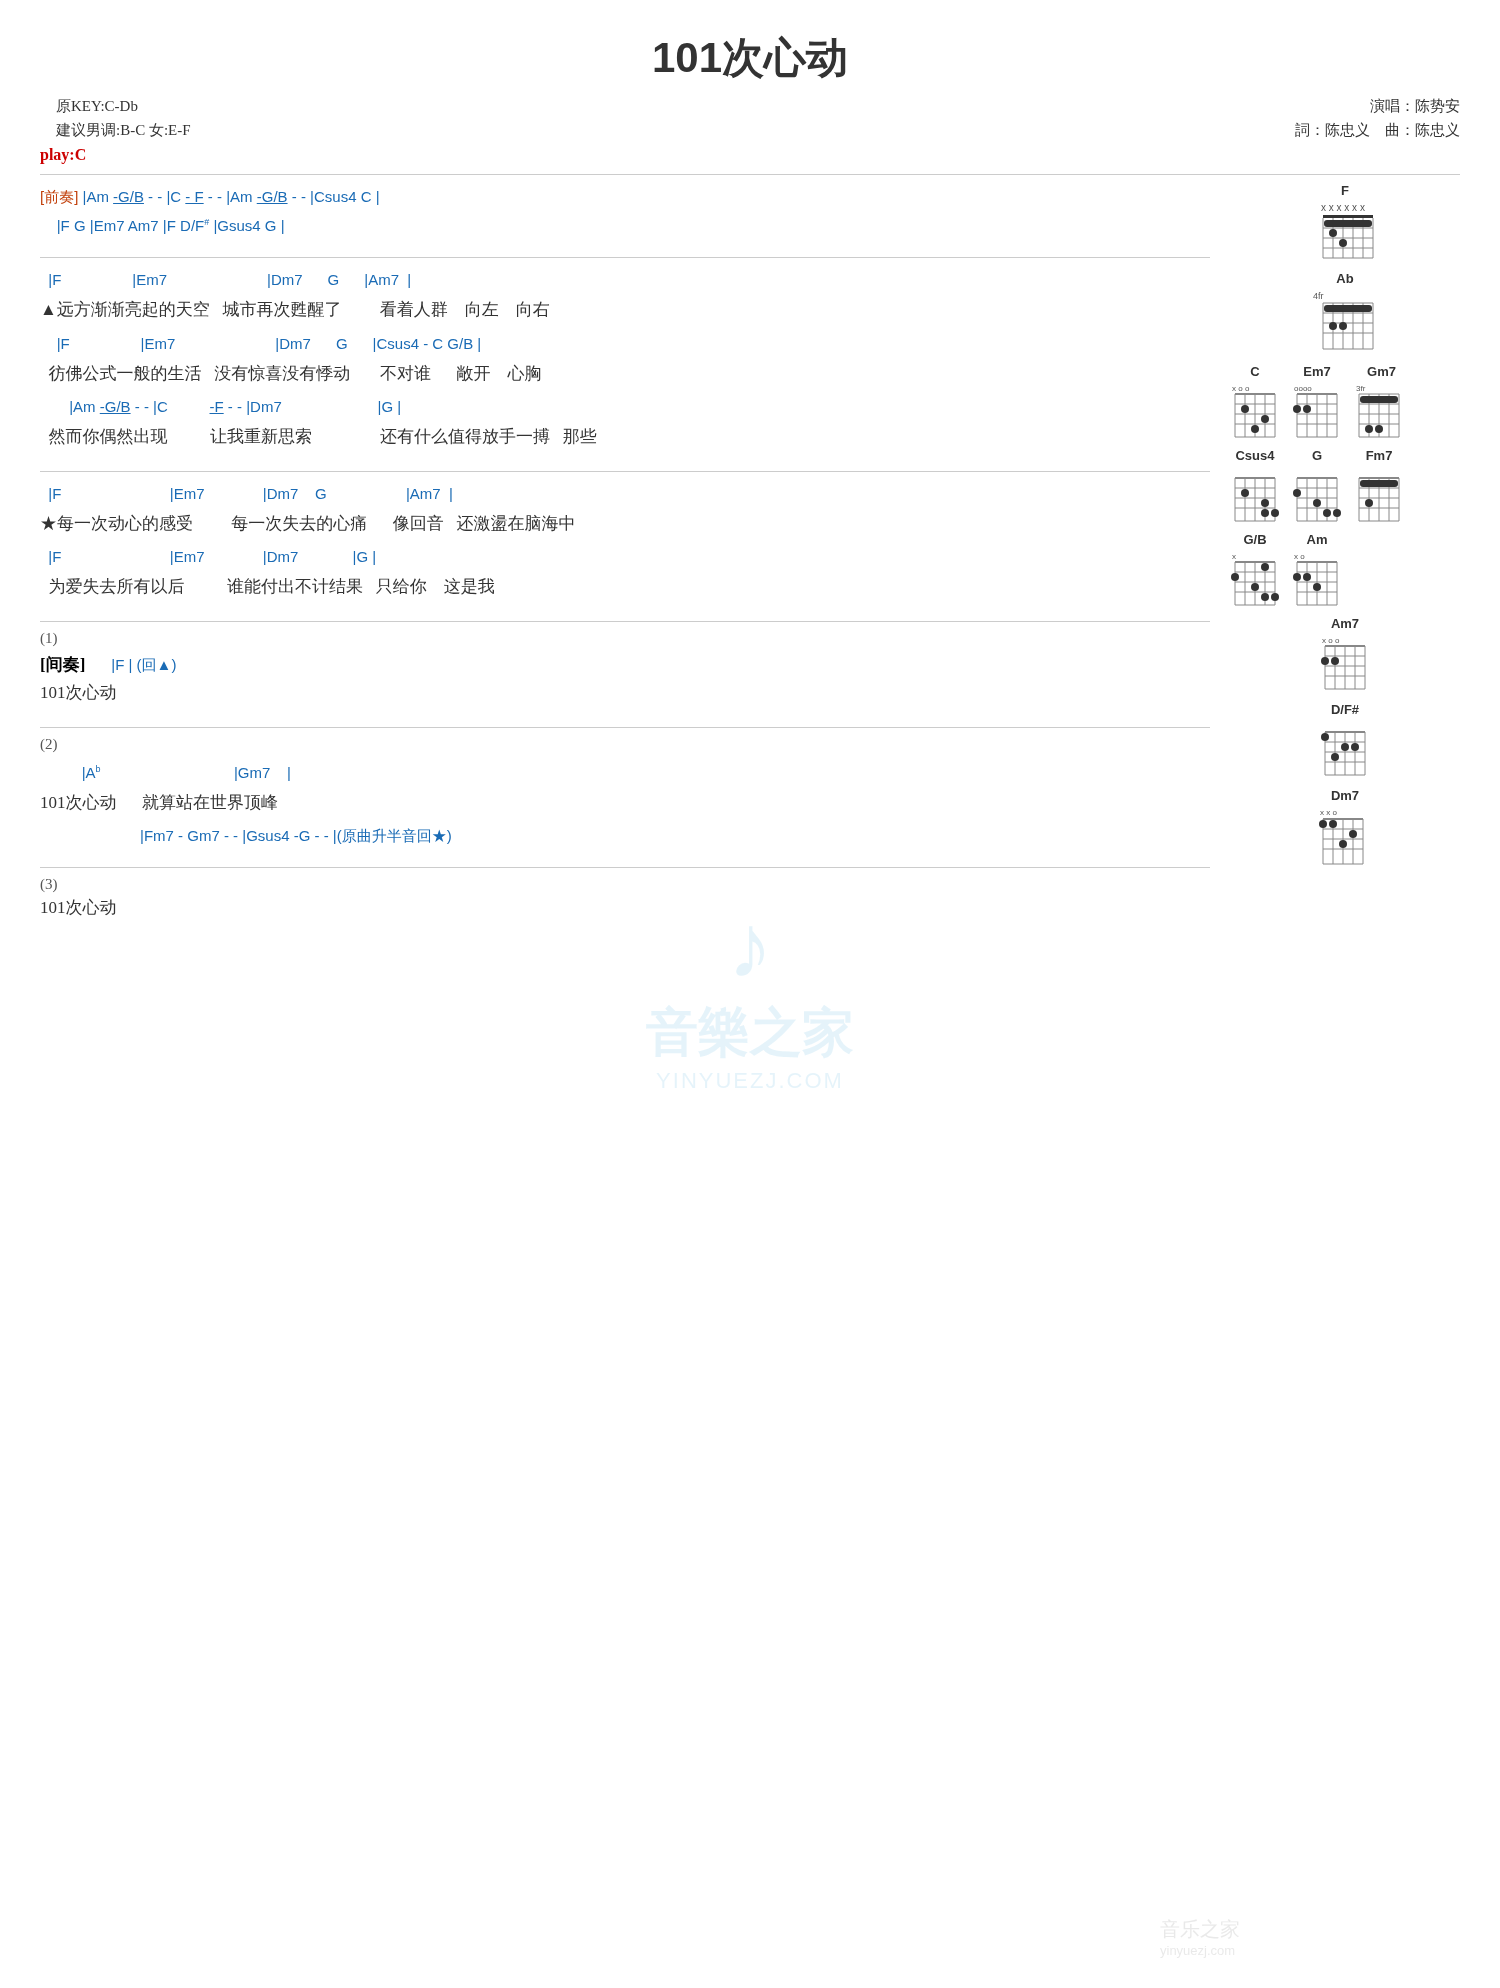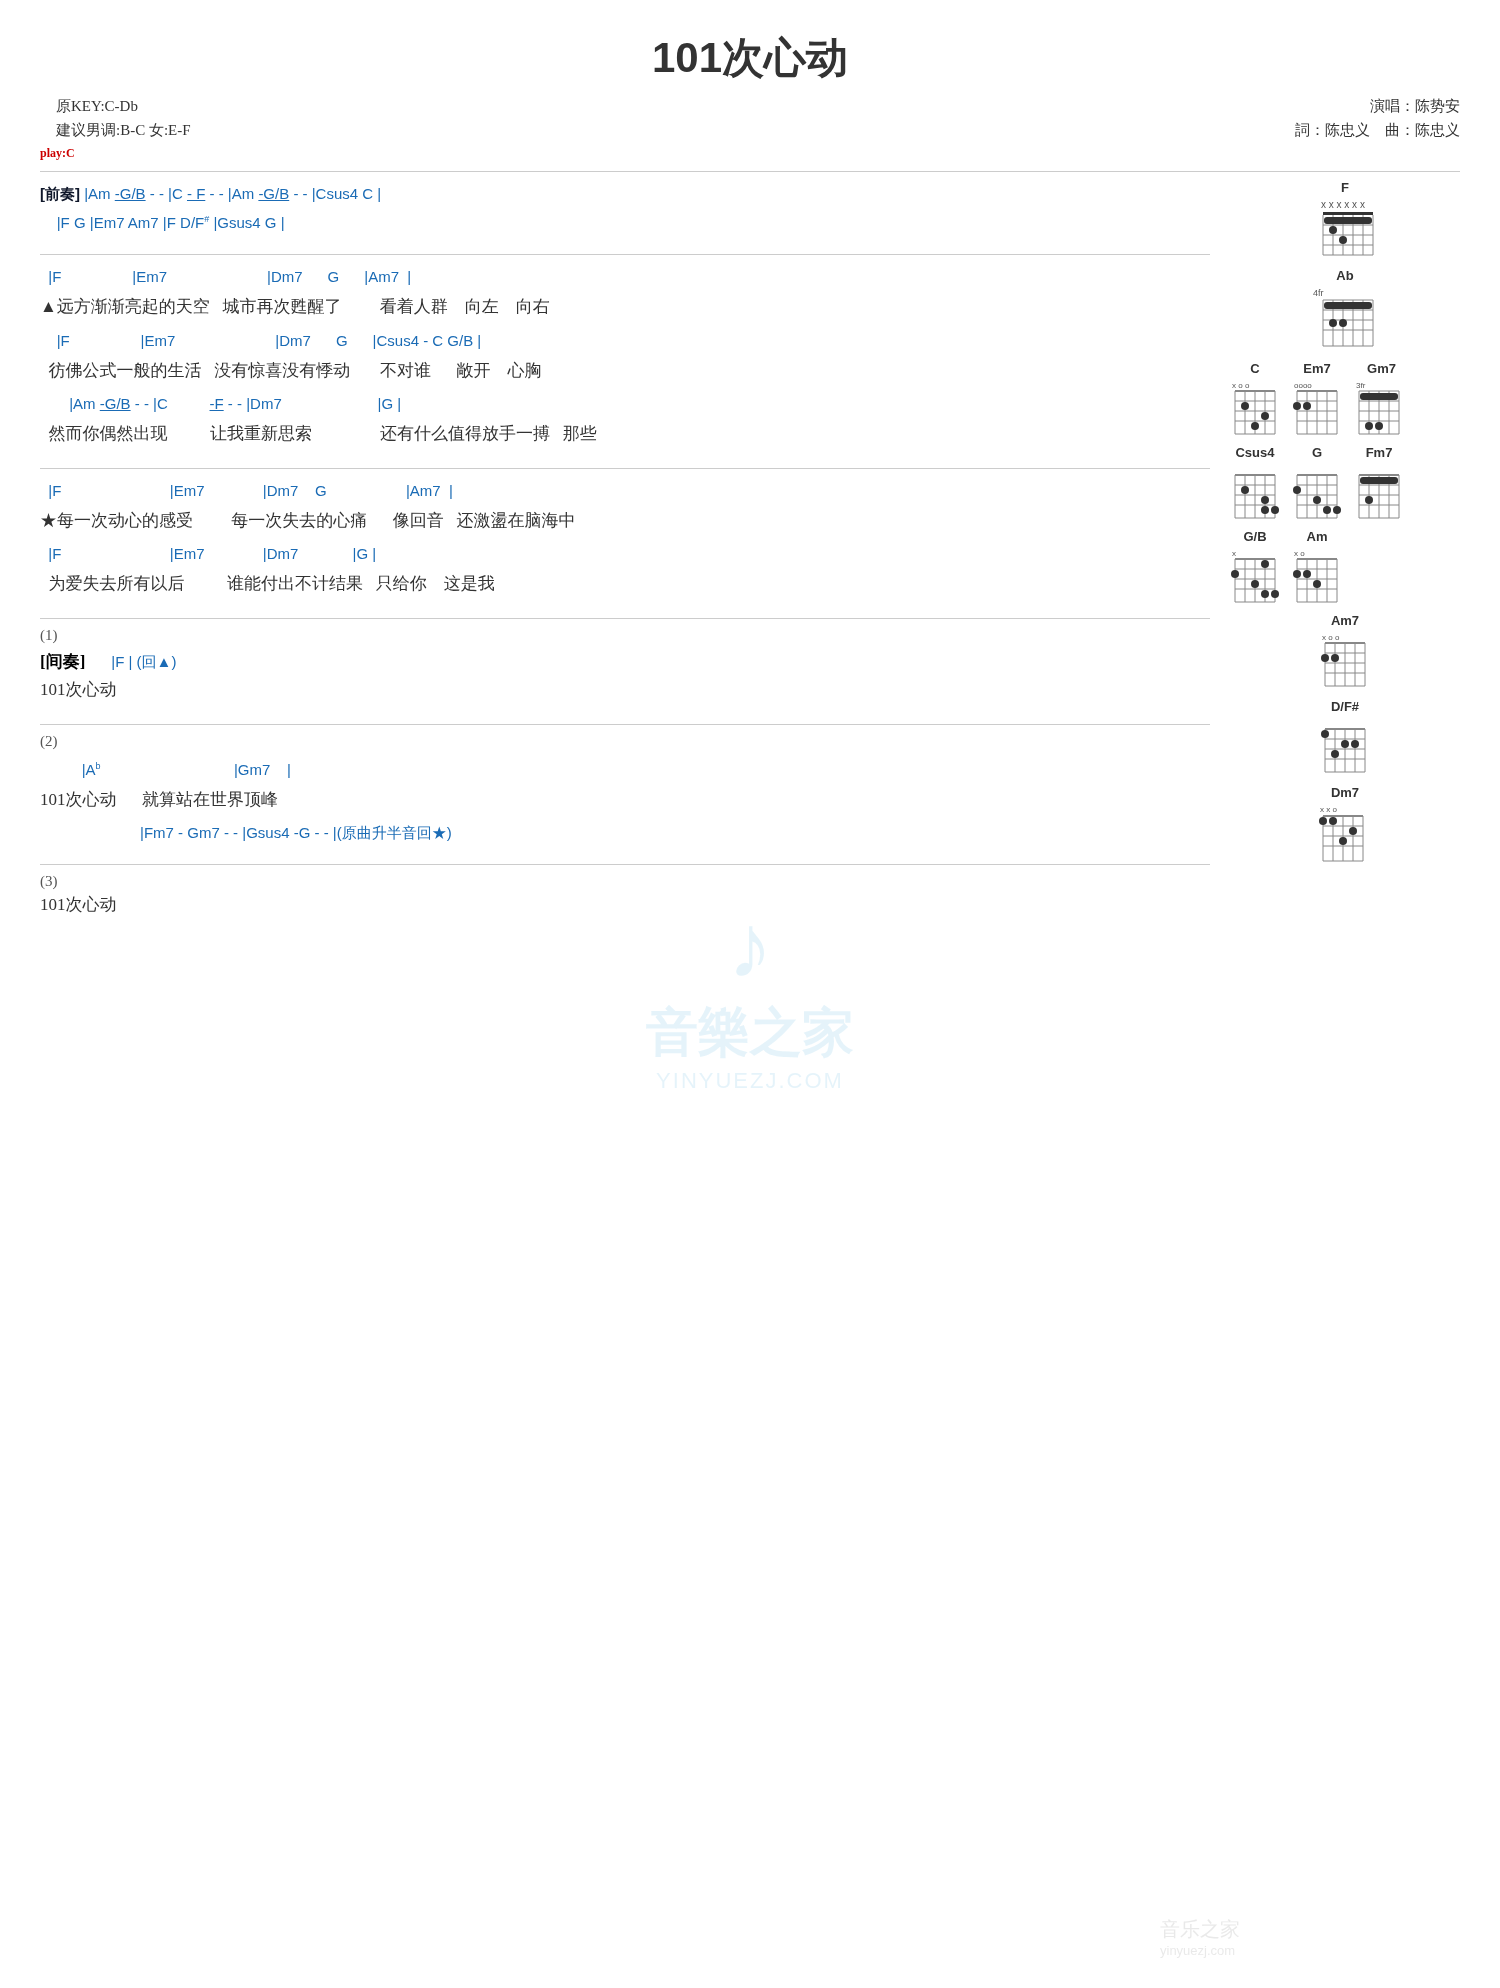--- a/index.html
+++ b/index.html
@@ -40,21 +40,21 @@
       line-height: 1.6;
     }
     .meta-right {
       font-size: 15px;
       color: #333;
       line-height: 1.6;
       text-align: right;
     }
     .play-key {
       color: #cc0000;
-      font-size: 12px;
+      font-size: 16px;
       font-weight: bold;
       margin-bottom: 10px;
     }
     .divider {
       border: none;
       border-top: 1px solid #ccc;
       margin: 8px 0;
     }
     .main-content {
       display: flex;
@@ -72,22 +72,22 @@
       margin-bottom: 18px;
     }
     .chord-line {
       font-size: 15px;
       color: #1a6bb5;
       line-height: 1.8;
       margin-bottom: 2px;
       font-family: Arial, sans-serif;
     }
     .chord-line .label {
-      color: #0f172a;
-      font-weight: bold;
+      color: #c2410c;
+      font-weight: normal;
       font-family: 'SimHei', sans-serif;
     }
     .lyric-line {
       font-size: 17px;
       color: #333;
       line-height: 1.8;
       margin-bottom: 4px;
     }
     .bold-label {
       font-weight: bold;

